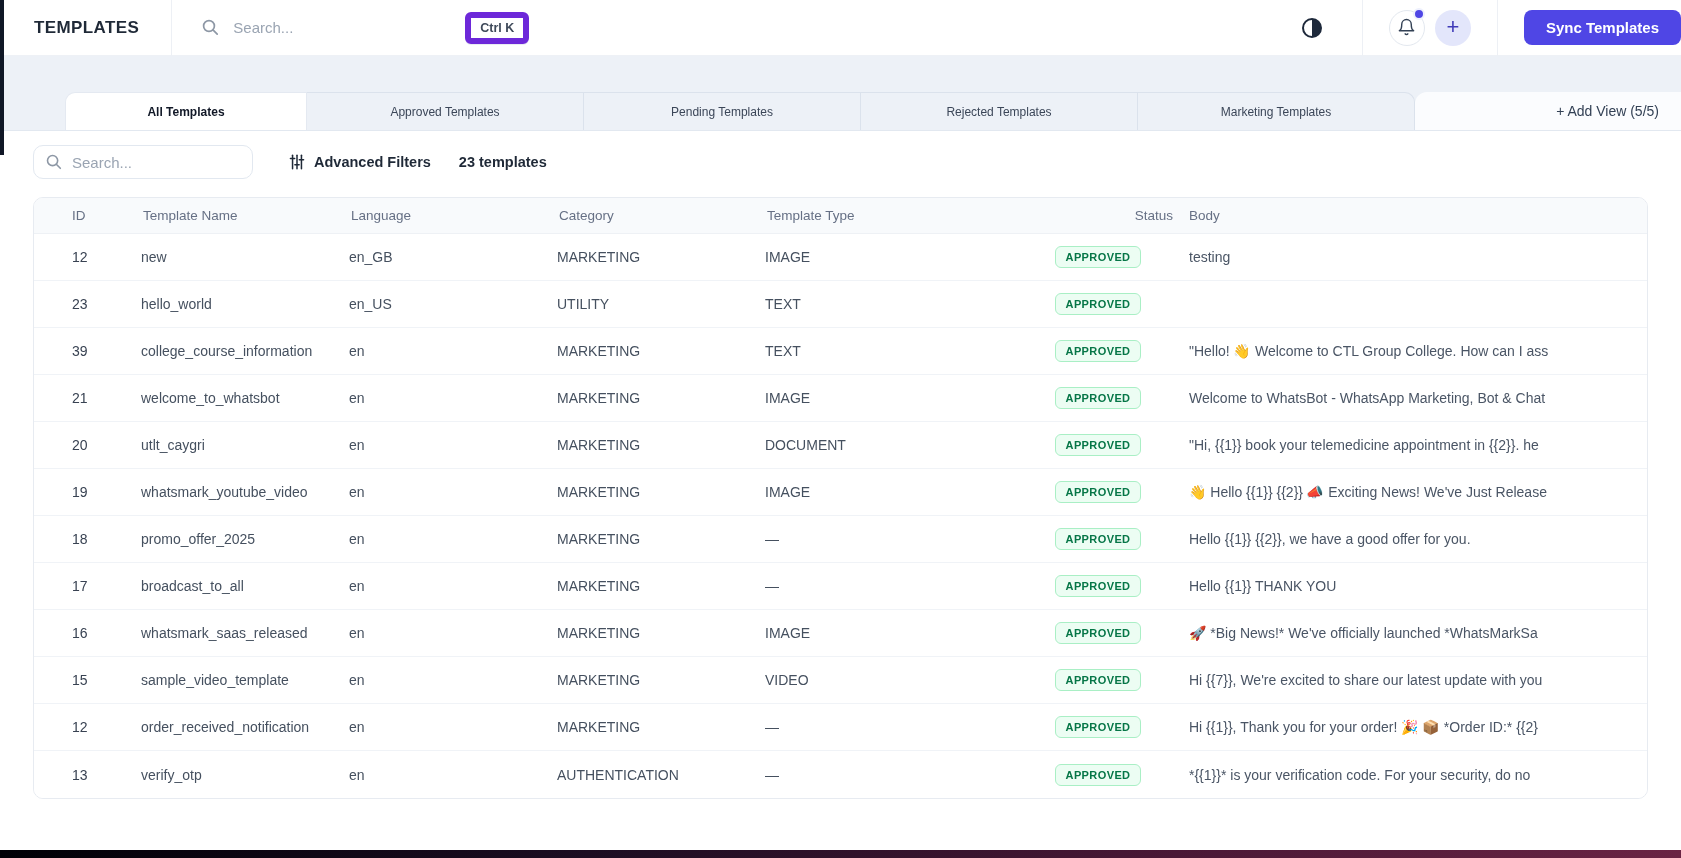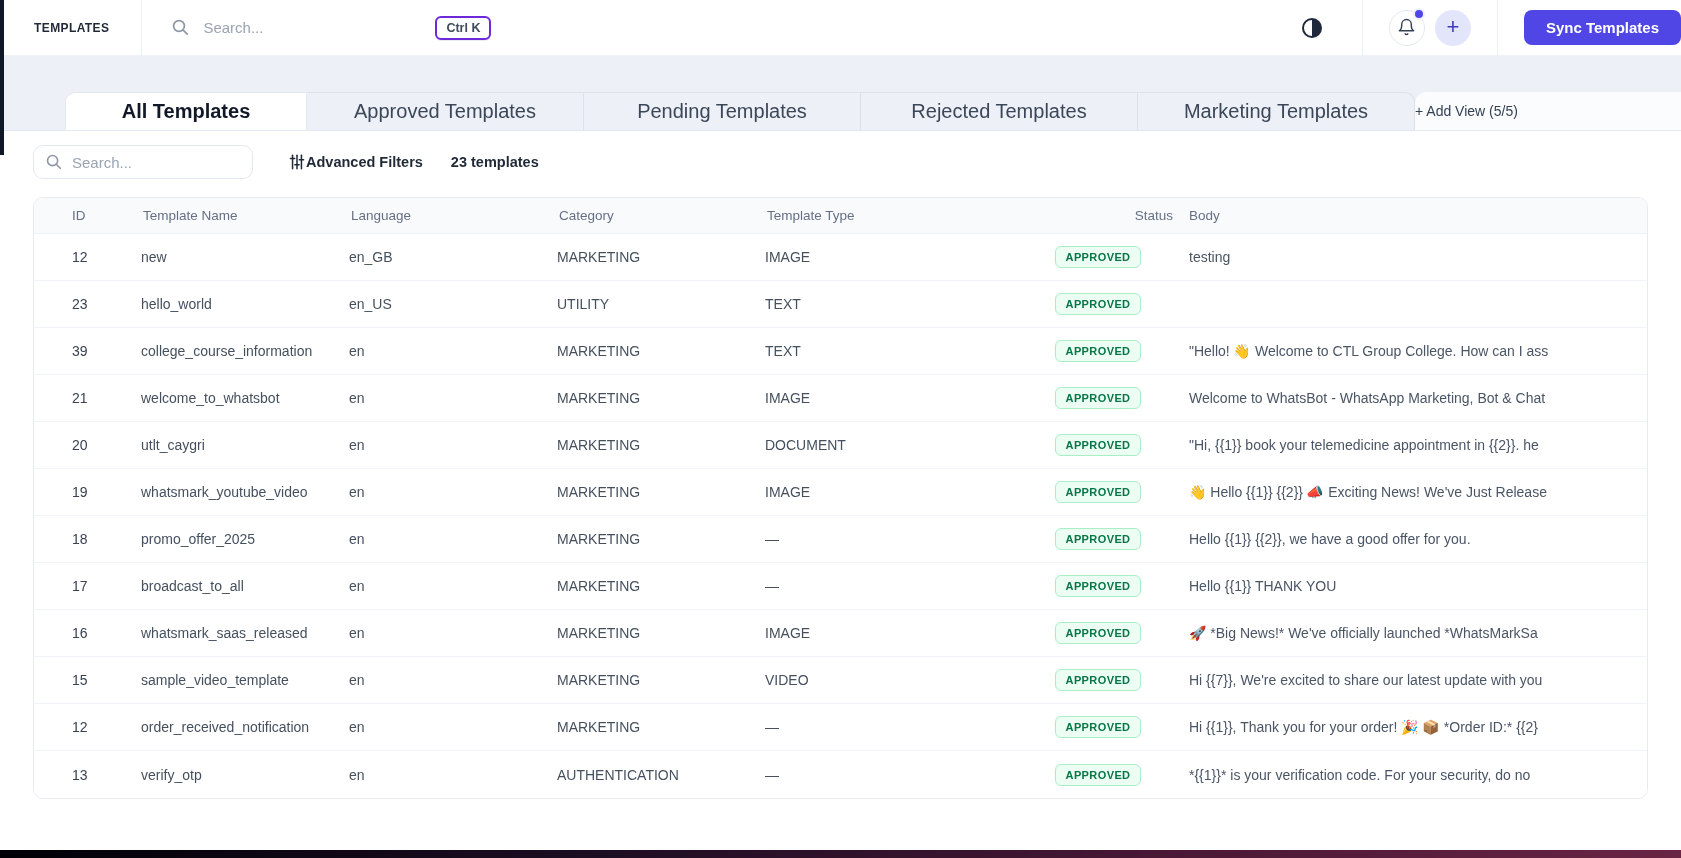--- a/index.html
+++ b/index.html
@@ -4,27 +4,27 @@
 <style>
   * { margin:0; padding:0; box-sizing:border-box; }
   html,body { width:1681px; height:858px; overflow:hidden; background:#ffffff;
               font-family:"Liberation Sans", sans-serif; }
   .app { position:relative; width:1681px; height:858px; background:#ffffff; }
 
   
   .topbar { position:absolute; top:0; left:0; right:0; height:56px; background:#ffffff;
             display:flex; align-items:center; border-bottom:1px solid #eef1f6; z-index:5; }
   .sidebar-edge { position:absolute; left:0; top:0; width:4px; height:155px; background:#101726; z-index:9; }
-  .page-title { font-size:12px; font-weight:700; color:#1f2937; letter-spacing:.4px; margin-left:34px; }
+  .page-title { font-size:17px; font-weight:700; color:#1f2937; letter-spacing:.4px; margin-left:34px; }
   .topbar-divider { width:1px; height:56px; background:#edf0f5; margin-left:32px; }
   .topbar-search { display:flex; align-items:center; margin-left:30px; gap:14px; }
   .search-glyph { width:17px; height:17px; position:relative; }
   .search-glyph svg { display:block; }
   .topbar-search-text { font-size:15px; color:#9aa4b2; width:140px; }
-  .kbd { border:2px solid #6d28d9; border-radius:6px; padding:3px 9px; font-size:12.5px; font-weight:700;
+  .kbd { border:6px solid #6d28d9; border-radius:6px; padding:3px 9px; font-size:12.5px; font-weight:700;
          color:#3f4a5a; background:#fff; box-shadow:0 1px 0 #e8ecf2; }
   .topbar-right { margin-left:auto; display:flex; align-items:center; }
   .contrast-toggle { width:20px; height:20px; border-radius:50%; border:2px solid #1e293b;
                      background:linear-gradient(90deg, #ffffff 50%, #1e293b 50%); cursor:pointer; }
   .tb-sep { width:1px; height:56px; background:#edf0f5; margin:0 26px; }
   .bell-wrap { position:relative; width:36px; height:36px; border:1px solid #e3e8ef; border-radius:50%;
                display:flex; align-items:center; justify-content:center; background:#fff; }
   .bell-dot { position:absolute; top:-3px; right:-1px; width:12px; height:12px; border-radius:50%;
               background:#4f46e5; border:2px solid #eef0fd; }
   .plus-btn { width:36px; height:36px; border-radius:50%; background:#e3e6fb; color:#3f3ab8;
@@ -32,38 +32,38 @@
               margin-left:10px; line-height:1; padding-bottom:2px; }
   .sync-btn { background:#4f46e5; color:#fff; font-size:15px; font-weight:700; border:none;
               border-radius:8px; padding:9px 22px; cursor:pointer; }
 
   
   .band { position:absolute; top:56px; left:0; right:0; height:75px; background:#edf1f7;
           border-bottom:1px solid #e2e8f0; }
   .tabs-row { position:absolute; left:0; right:0; bottom:0; height:38px; display:flex; }
   .tabs-group { display:flex; margin-left:65px; }
   .tab { height:38px; display:flex; align-items:center; justify-content:center; width:277px;
-         font-size:20px; color:#3b4658; border-right:1px solid #dbe2ec; border-top:1px solid #dbe2ec;
+         font-size:12px; color:#3b4658; border-right:1px solid #dbe2ec; border-top:1px solid #dbe2ec;
          border-radius:0; cursor:pointer; background:transparent; }
   .tab:first-child { width:242px; border-left:1px solid #dbe2ec; border-top-left-radius:10px; }
   .tab:last-child { border-top-right-radius:10px; }
   .tab.active { background:#ffffff; font-weight:700; color:#111827; border-color:#e4e9f1; }
   .add-view-panel { flex:1; background:#fbfcfe; border-top-left-radius:12px; display:flex;
-                    align-items:center; padding-right:22px; }
+                    align-items:center; justify-content:flex-end; padding-right:22px; }
   .add-view { font-size:14px; color:#334155; cursor:pointer; }
 
   
   .toolbar { position:absolute; top:145px; left:33px; right:33px; height:34px;
              display:flex; align-items:center; }
   .list-search { width:220px; height:34px; border:1px solid #e2e8f0; border-radius:10px; background:#fff;
                  display:flex; align-items:center; padding:0 12px; gap:10px; }
   .list-search input { border:none; outline:none; font-size:15px; color:#334155; width:150px;
                        font-family:"Liberation Sans", sans-serif; background:transparent; }
   .list-search input::placeholder { color:#9aa4b2; }
-  .adv-filters { display:flex; align-items:center; gap:1px; margin-left:36px; font-size:14.5px;
+  .adv-filters { display:flex; align-items:center; gap:9px; margin-left:36px; font-size:14.5px;
                  font-weight:700; color:#1f2937; cursor:pointer; }
   .tpl-count { margin-left:28px; font-size:14.5px; font-weight:700; color:#1f2937; }
 
   
   .table-card { position:absolute; top:197px; left:33px; width:1615px; background:#fff;
                 border:1px solid #e7ebf1; border-radius:10px; overflow:hidden; }
   .tgrid { display:grid; grid-template-columns:107px 208px 208px 208px 258px 150px 1fr; align-items:center; }
   .thead { background:#f8fafc; height:36px; border-bottom:1px solid #eef1f5; }
   .th { font-size:13.5px; color:#667085; padding-left:2px; }
   .th.c-id { padding-left:38px; }

